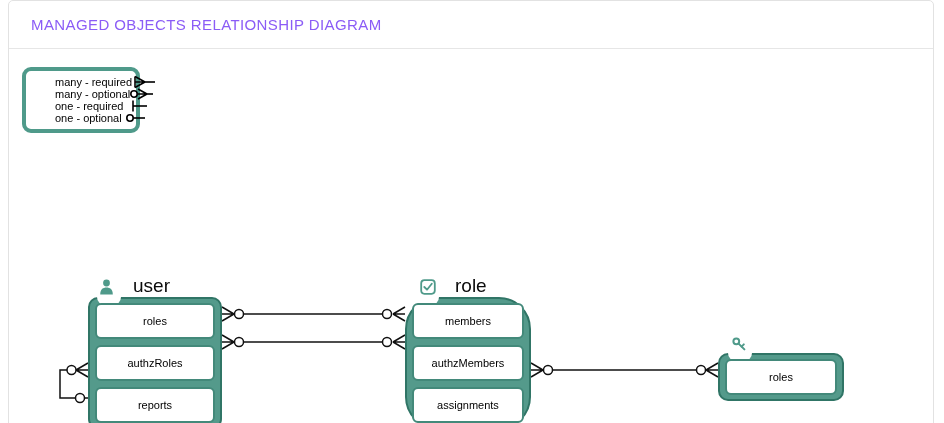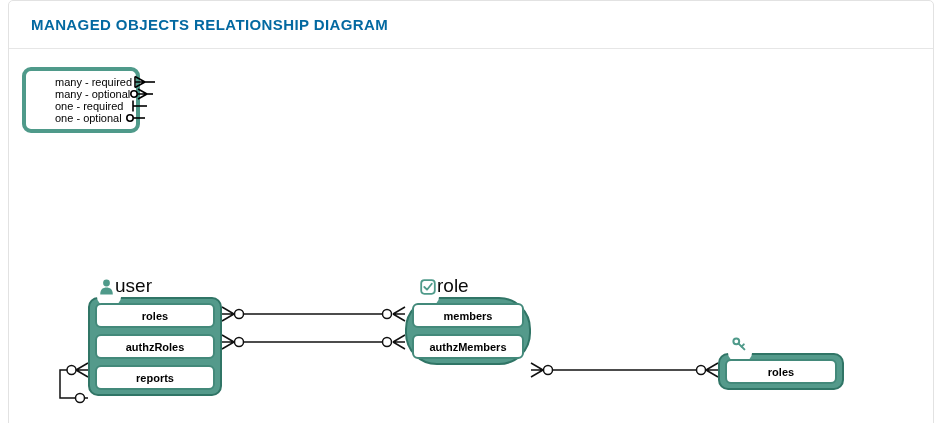--- a/index.html
+++ b/index.html
@@ -8,46 +8,46 @@
     font-family:"Liberation Sans","DejaVu Sans",sans-serif;
   }
   .card{
     position:absolute;left:8px;top:0;width:926px;height:440px;
     background:#fff;border:1px solid #e2e2e2;border-radius:5px;box-sizing:border-box;
   }
   .card-header{
     height:47px;border-bottom:1px solid #e6e6e6;display:flex;align-items:center;padding:0 22px;
   }
   .page-title{
-    font-size:15px;font-weight:bold;color:#0369a1;letter-spacing:.4px;
+    font-size:15px;font-weight:normal;color:#8b5cf6;letter-spacing:.4px;
   }
   
   .legend{
     position:absolute;left:22px;top:67px;width:118px;box-sizing:border-box;
     background:#fff;border:4px solid #4f9a8a;border-radius:9px;padding:5px 5px 5px 8px;
   }
   .legend-row{display:flex;align-items:center;height:12px;}
   .legend-label{flex:1;font-size:11px;color:#000;white-space:nowrap;padding-left:21px;}
   .legend-symbol{width:24px;height:14px;flex:0 0 auto;}
   
   .entity{
     position:absolute;background:#549a8b;border:2px solid #307566;border-radius:10px;
     padding:4px 5px;box-sizing:border-box;
   }
   .entity-notch{
     position:absolute;top:-2px;width:24px;height:8px;background:#fff;
     border-radius:0 0 11px 11px;
   }
   .entity-row{
-    position:relative;height:25px;background:#fff;border:2px solid #43897a;border-radius:6px;
+    position:relative;height:36px;background:#fff;border:2px solid #43897a;border-radius:6px;
     margin-bottom:6px;display:flex;align-items:center;justify-content:center;
-    font-size:11px;font-weight:bold;color:#000;box-sizing:border-box;
+    font-size:11px;font-weight:normal;color:#000;box-sizing:border-box;
   }
   .entity-row:last-child{margin-bottom:0;}
-  .entity-header{position:absolute;display:flex;align-items:flex-end;gap:1px;height:20px;}
+  .entity-header{position:absolute;display:flex;align-items:flex-end;gap:19px;height:20px;}
   .entity-header .eicon{flex:0 0 auto;margin-bottom:1px;}
   .entity-name{font-size:19px;color:#0a0a0a;line-height:20px;}
   
   .wires{position:absolute;left:0;top:0;width:944px;height:423px;pointer-events:none;}
 </style>
 </head>
 <body>
 
 <div class="card">
   <div class="card-header">
@@ -153,20 +153,21 @@
   <svg class="eicon" width="16" height="16" viewBox="0 0 16 16">
     <rect x="1.2" y="1.2" width="13.6" height="13.6" rx="3.2" fill="none" stroke="#4f9a8a" stroke-width="1.8"></rect>
     <path d="M4.3,8 L7,10.7 L11.8,4.7" fill="none" stroke="#4f9a8a" stroke-width="1.8" stroke-linecap="round" stroke-linejoin="round"></path>
   </svg>
   <span class="entity-name">role</span>
 </div>
 <div class="entity" style="left:405px;top:297px;width:126px;border-radius:32px;">
   <div class="entity-notch" style="left:8px;"></div>
   <div class="entity-row">members</div>
   <div class="entity-row">authzMembers</div>
+  <div class="entity-row">assignments</div>
 </div>
 
 <div class="entity-header" style="left:731px;top:333px;">
   <svg class="eicon" width="16" height="16" viewBox="0 0 16 16">
     <g fill="none" stroke="#4f9a8a" stroke-width="2" stroke-linecap="round">
       <circle cx="5.3" cy="5.3" r="2.9"></circle>
       <path d="M7.6,7.6 L13.4,13.4"></path>
       <path d="M10.6,10.6 L12.8,8.4"></path>
     </g>
   </svg>

